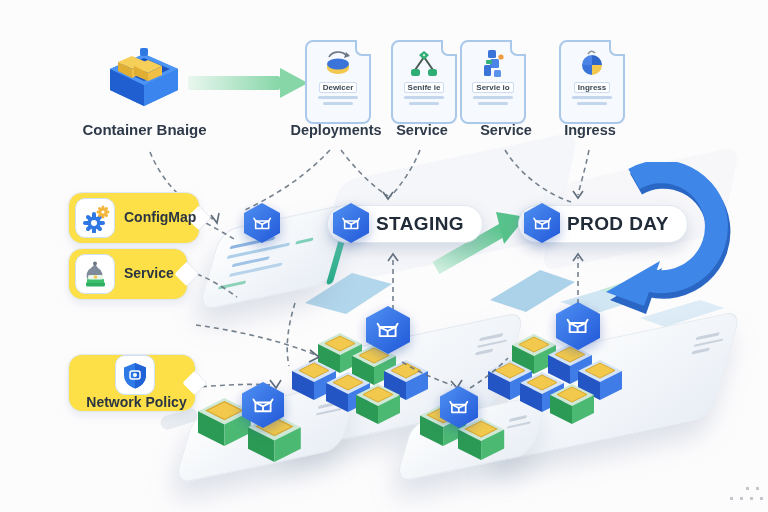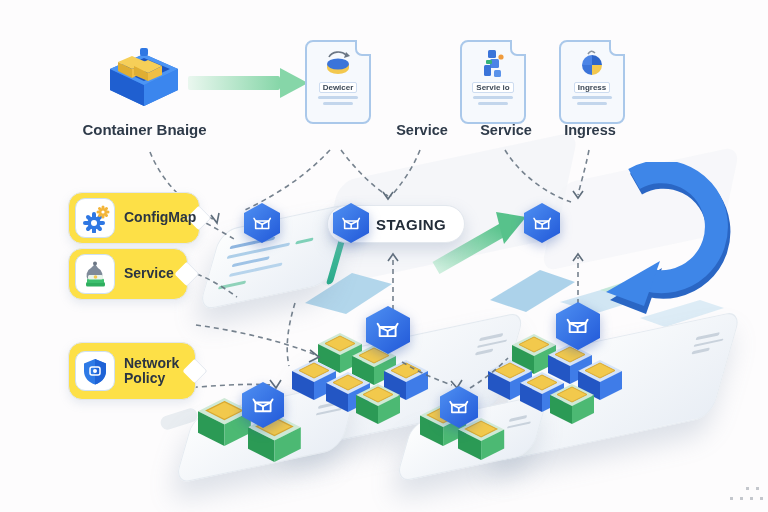--- a/index.html
+++ b/index.html
@@ -41,21 +41,21 @@
         transform:rotate(-12deg) skewX(-28deg);z-index:2;}
   .tray.manifest::after{content:'';position:absolute;right:-5px;top:4px;bottom:-2px;width:7px;
         border-radius:4px;background:linear-gradient(#5fd0ab,#2aa88a);}
   .mline{position:absolute;height:3px;border-radius:2px;}
   .minilines{position:absolute;right:10px;top:12px;}
   .minilines div{height:2.5px;border-radius:2px;background:#c9d2dc;margin-top:4px;}
 
   
   .pill{height:36px;border-radius:20px;background:#fff;border:1px solid #e3e8ee;
         box-shadow:0 7px 16px rgba(130,150,180,.3);display:flex;align-items:center;
-        padding:0 18px 0 48px;font-size:15px;font-weight:800;letter-spacing:.4px;
+        padding:0 18px 0 48px;font-size:19px;font-weight:800;letter-spacing:.4px;
         color:#222c38;z-index:5;}
   .hexbadge{z-index:6;filter:drop-shadow(0 4px 6px rgba(40,80,170,.35));}
   .hexbadge .hx{width:100%;height:100%;
         clip-path:polygon(50% 0,100% 25%,100% 75%,50% 100%,0 75%,0 25%);
         background:linear-gradient(135deg,#4f90f2,#2158d8);
         display:flex;align-items:center;justify-content:center;}
   .hexbadge svg{width:62%;height:62%;}
 
   .ghost{background:#f3f5f8;border-radius:16px;transform:rotate(-12deg) skewX(-24deg);
          z-index:1;opacity:.85;}
@@ -111,20 +111,32 @@
     <svg class="cicon" width="34" height="32">
       <path d="M8,9 A10,8 0 0 1 25,7" stroke="#6b7684" stroke-width="1.6" fill="none"></path>
       <polygon points="25,4 29,8 23,10" fill="#6b7684"></polygon>
       <path d="M6,20 a11,6 0 0 0 22,0 v-4 h-22 z" fill="#f3c84e"></path>
       <ellipse cx="17" cy="16" rx="11" ry="5.5" fill="#3b74d9"></ellipse>
     </svg>
     <span class="doclab">Dewicer</span>
     <div class="docline" style="width:40px;"></div>
     <div class="docline" style="width:30px;"></div>
   </div>
+  <div class="abs card" style="left:391px;">
+    <svg class="cicon" width="34" height="32">
+      <path d="M17,9 L8,22 M17,9 L26,22" stroke="#4a5a52" stroke-width="2" fill="none"></path>
+      <path d="M17,3 22,7 17,12 12,7Z" fill="#2fae73"></path>
+      <rect x="4" y="21" width="9" height="7" rx="2.5" fill="#2fae73"></rect>
+      <rect x="21" y="21" width="9" height="7" rx="2.5" fill="#2fae73"></rect>
+      <circle cx="17" cy="7" r="1.3" fill="#bfe9d4"></circle>
+    </svg>
+    <span class="doclab">Senife ie</span>
+    <div class="docline" style="width:40px;"></div>
+    <div class="docline" style="width:30px;"></div>
+  </div>
   <div class="abs card" style="left:460px;">
     <svg class="cicon" width="34" height="32">
       <rect x="12" y="2" width="8" height="8" rx="1.5" fill="#3b74d9"></rect>
       <rect x="14" y="11" width="9" height="9" rx="1.5" fill="#4b84e6"></rect>
       <rect x="8" y="17" width="7" height="11" rx="1.5" fill="#3b74d9"></rect>
       <rect x="18" y="22" width="7" height="7" rx="1.5" fill="#5b93ea"></rect>
       <rect x="10" y="12" width="6" height="4" rx="1" fill="#35b37a"></rect>
       <circle cx="25" cy="9" r="2.6" fill="#f09b3c"></circle>
     </svg>
     <span class="doclab">Servie io</span>
@@ -137,20 +149,21 @@
       <path d="M17,7 a10,10 0 0 1 10,10 l-10,0 z" fill="#2e66c9"></path>
       <path d="M17,7 a10,10 0 0 0 -10,10 l10,0 z" fill="#4b84e6"></path>
       <path d="M27,17 a10,10 0 0 1 -10,10 l0,-10 z" fill="#f3c84e"></path>
       <path d="M7,17 a10,10 0 0 0 10,10 l0,-10 z" fill="#3b74d9"></path>
     </svg>
     <span class="doclab">Ingress</span>
     <div class="docline" style="width:40px;"></div>
     <div class="docline" style="width:30px;"></div>
   </div>
 
+  <div class="abs cardlabel" style="left:276px;">Deployments</div>
   <div class="abs cardlabel" style="left:362px;">Service</div>
   <div class="abs cardlabel" style="left:446px;">Service</div>
   <div class="abs cardlabel" style="left:530px;">Ingress</div>
 
   <div class="abs res" style="top:192px;width:130px;">
     <div class="tile">
       <svg width="30" height="30">
         <g stroke="#2f77e3" stroke-width="4" stroke-linecap="round">
           <line x1="14" y1="11" x2="14" y2="29"></line>
             <line x1="5" y1="20" x2="23" y2="20"></line>
@@ -177,21 +190,21 @@
         <path d="M15,5 l3,4 a8,8 0 1 1 -7,0 z" fill="#7e8a99"></path>
         <circle cx="15" cy="4.5" r="2" fill="#6b7684"></circle>
         <rect x="6" y="23" width="19" height="4.5" rx="1.5" fill="#2fae5f"></rect>
         <rect x="7" y="19.5" width="17" height="4.5" rx="1.5" fill="#3cc06e"></rect>
         <rect x="8" y="16" width="15" height="4.5" rx="1.5" fill="#e9f5ec"></rect>
         <circle cx="15.5" cy="18" r="1.8" fill="#f3c84e"></circle>
       </svg>
     </div>
     <span class="reslab">Service</span>
   </div>
-  <div class="abs res" style="top:342px;width:126px;height:56px;">
+  <div class="abs res" style="top:354px;width:126px;height:56px;flex-direction:column;">
     <div class="tile">
       <svg width="30" height="30">
         <path d="M15,3 L26,7.5 V15 C26,22 21,26.5 15,28.5 C9,26.5 4,22 4,15 V7.5 Z" fill="#2e7ae6"></path>
         <path d="M15,3 L26,7.5 V15 C26,22 21,26.5 15,28.5 Z" fill="#1f63d6"></path>
         <rect x="10" y="11" width="10" height="8" rx="2" fill="none" stroke="#fff" stroke-width="1.5"></rect>
         <circle cx="15" cy="15" r="2" fill="#fff"></circle>
       </svg>
     </div>
     <span class="reslab">Network Policy</span>
   </div>
@@ -375,20 +388,23 @@
   <svg class="abs" style="left:582px;top:162px;z-index:5;" width="152" height="160">
     <path d="M52,17 A55,55 0 1 1 66,118" stroke="#2a66c4" stroke-width="24" fill="none" transform="translate(2,5)"></path>
     <polygon points="78,101 26,133 62,147" fill="#2a66c4" transform="translate(2,5)"></polygon>
     <path d="M52,17 A55,55 0 1 1 66,118" stroke="#3e86e8" stroke-width="23" fill="none"></path>
     <polygon points="78,99 24,130 62,144" fill="#3e86e8"></polygon>
   </svg>
 
   <div class="abs pill" style="left:327px;top:205px;">
     <span>STAGING</span>
   </div>
+  <div class="abs pill" style="left:518px;top:205px;">
+    <span>PROD DAY</span>
+  </div>
 
   <div class="abs hexbadge" style="left:244px;top:203px;width:36px;height:40px;">
       <div class="hx">
         <svg viewBox="0 0 24 24">
           <g stroke="#fff" stroke-width="1.7" fill="none" stroke-linejoin="round" stroke-linecap="round">
             <path d="M5 9.5h14v8H5z"></path>
             <path d="M5 9.5l7 3.5 7-3.5"></path>
             <path d="M5 9.5L3.2 6.6M19 9.5l1.8-2.9"></path>
             <path d="M12 13.5v3.5"></path>
           </g>

